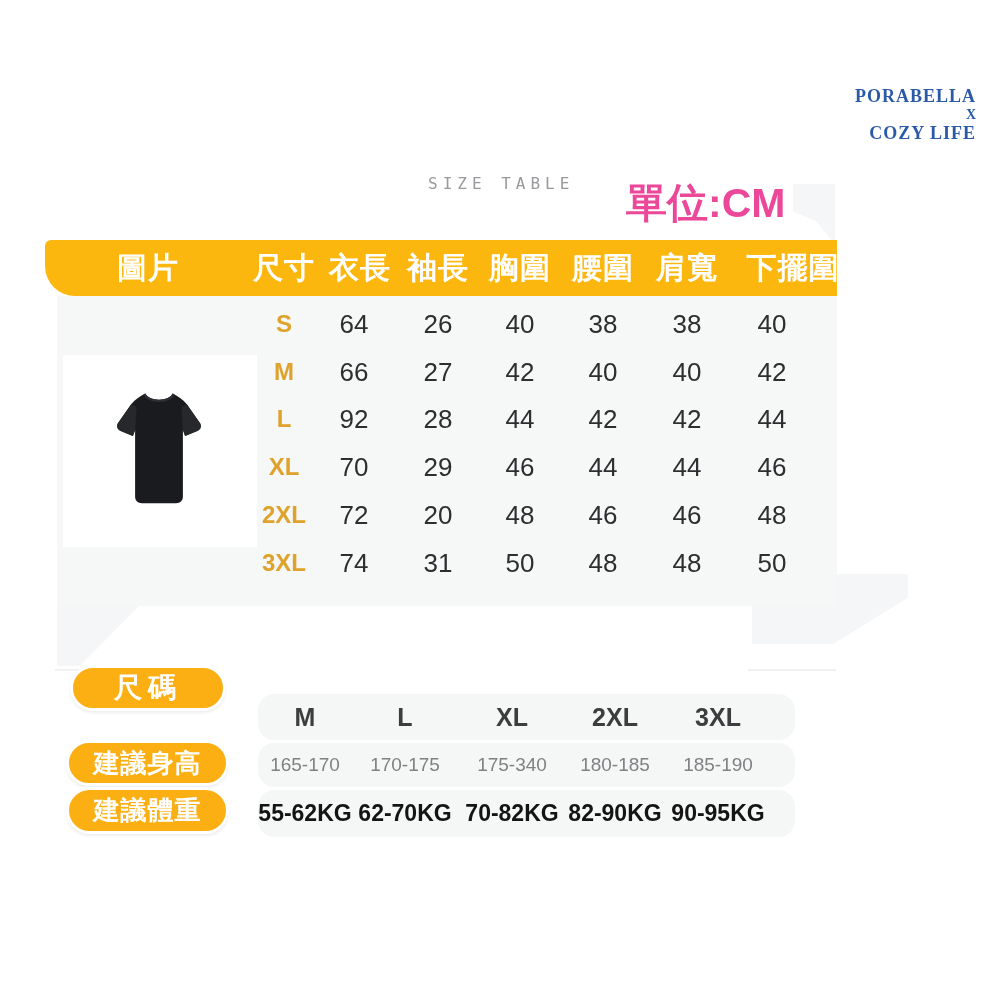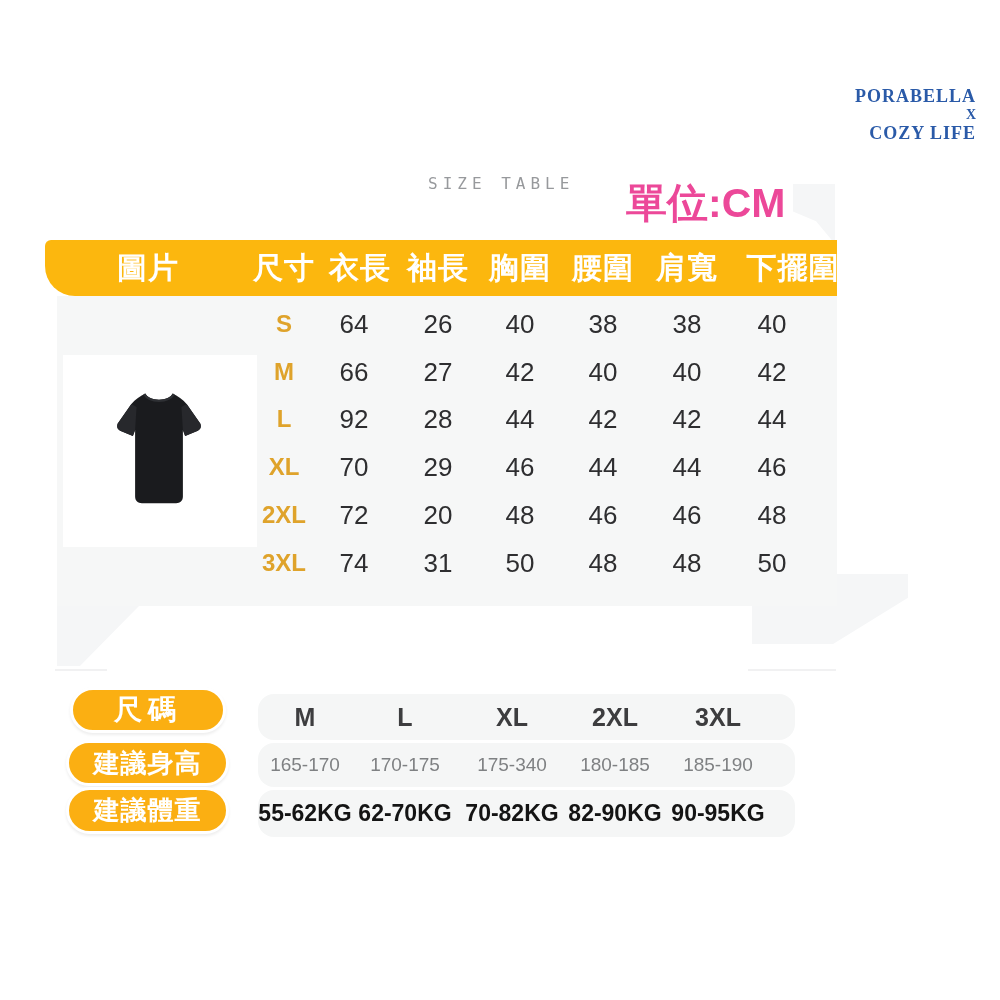--- a/index.html
+++ b/index.html
@@ -89,21 +89,21 @@
   .band-2 .fg-cell{line-height:44px;font-size:19px;color:#7f8183;}
   .band-3 .fg-cell{line-height:47px;font-size:23px;font-weight:700;color:#141414;}
 
   .pill{
     background:#fbaf12;border:3px solid #ffffff;border-radius:24px;
     box-sizing:border-box;color:#ffffff;font-weight:700;
     display:flex;align-items:center;justify-content:center;
     box-shadow:0 2px 3px rgba(0,0,0,0.07);
     white-space:nowrap;
   }
-  .pill-1{left:70px;top:687px;width:156px;height:46px;font-size:28px;letter-spacing:6px;}
+  .pill-1{left:70px;top:665px;width:156px;height:46px;font-size:28px;letter-spacing:6px;}
   .pill-2{left:66px;top:740px;width:163px;height:46px;font-size:26px;letter-spacing:1px;}
   .pill-3{left:66px;top:787px;width:163px;height:47px;font-size:26px;letter-spacing:1px;}
 </style>
 </head>
 <body>
 
 <div class="abs brand">
   <div class="l1">PORABELLA</div>
   <div class="l2">X</div>
   <div class="l3">COZY LIFE</div>

